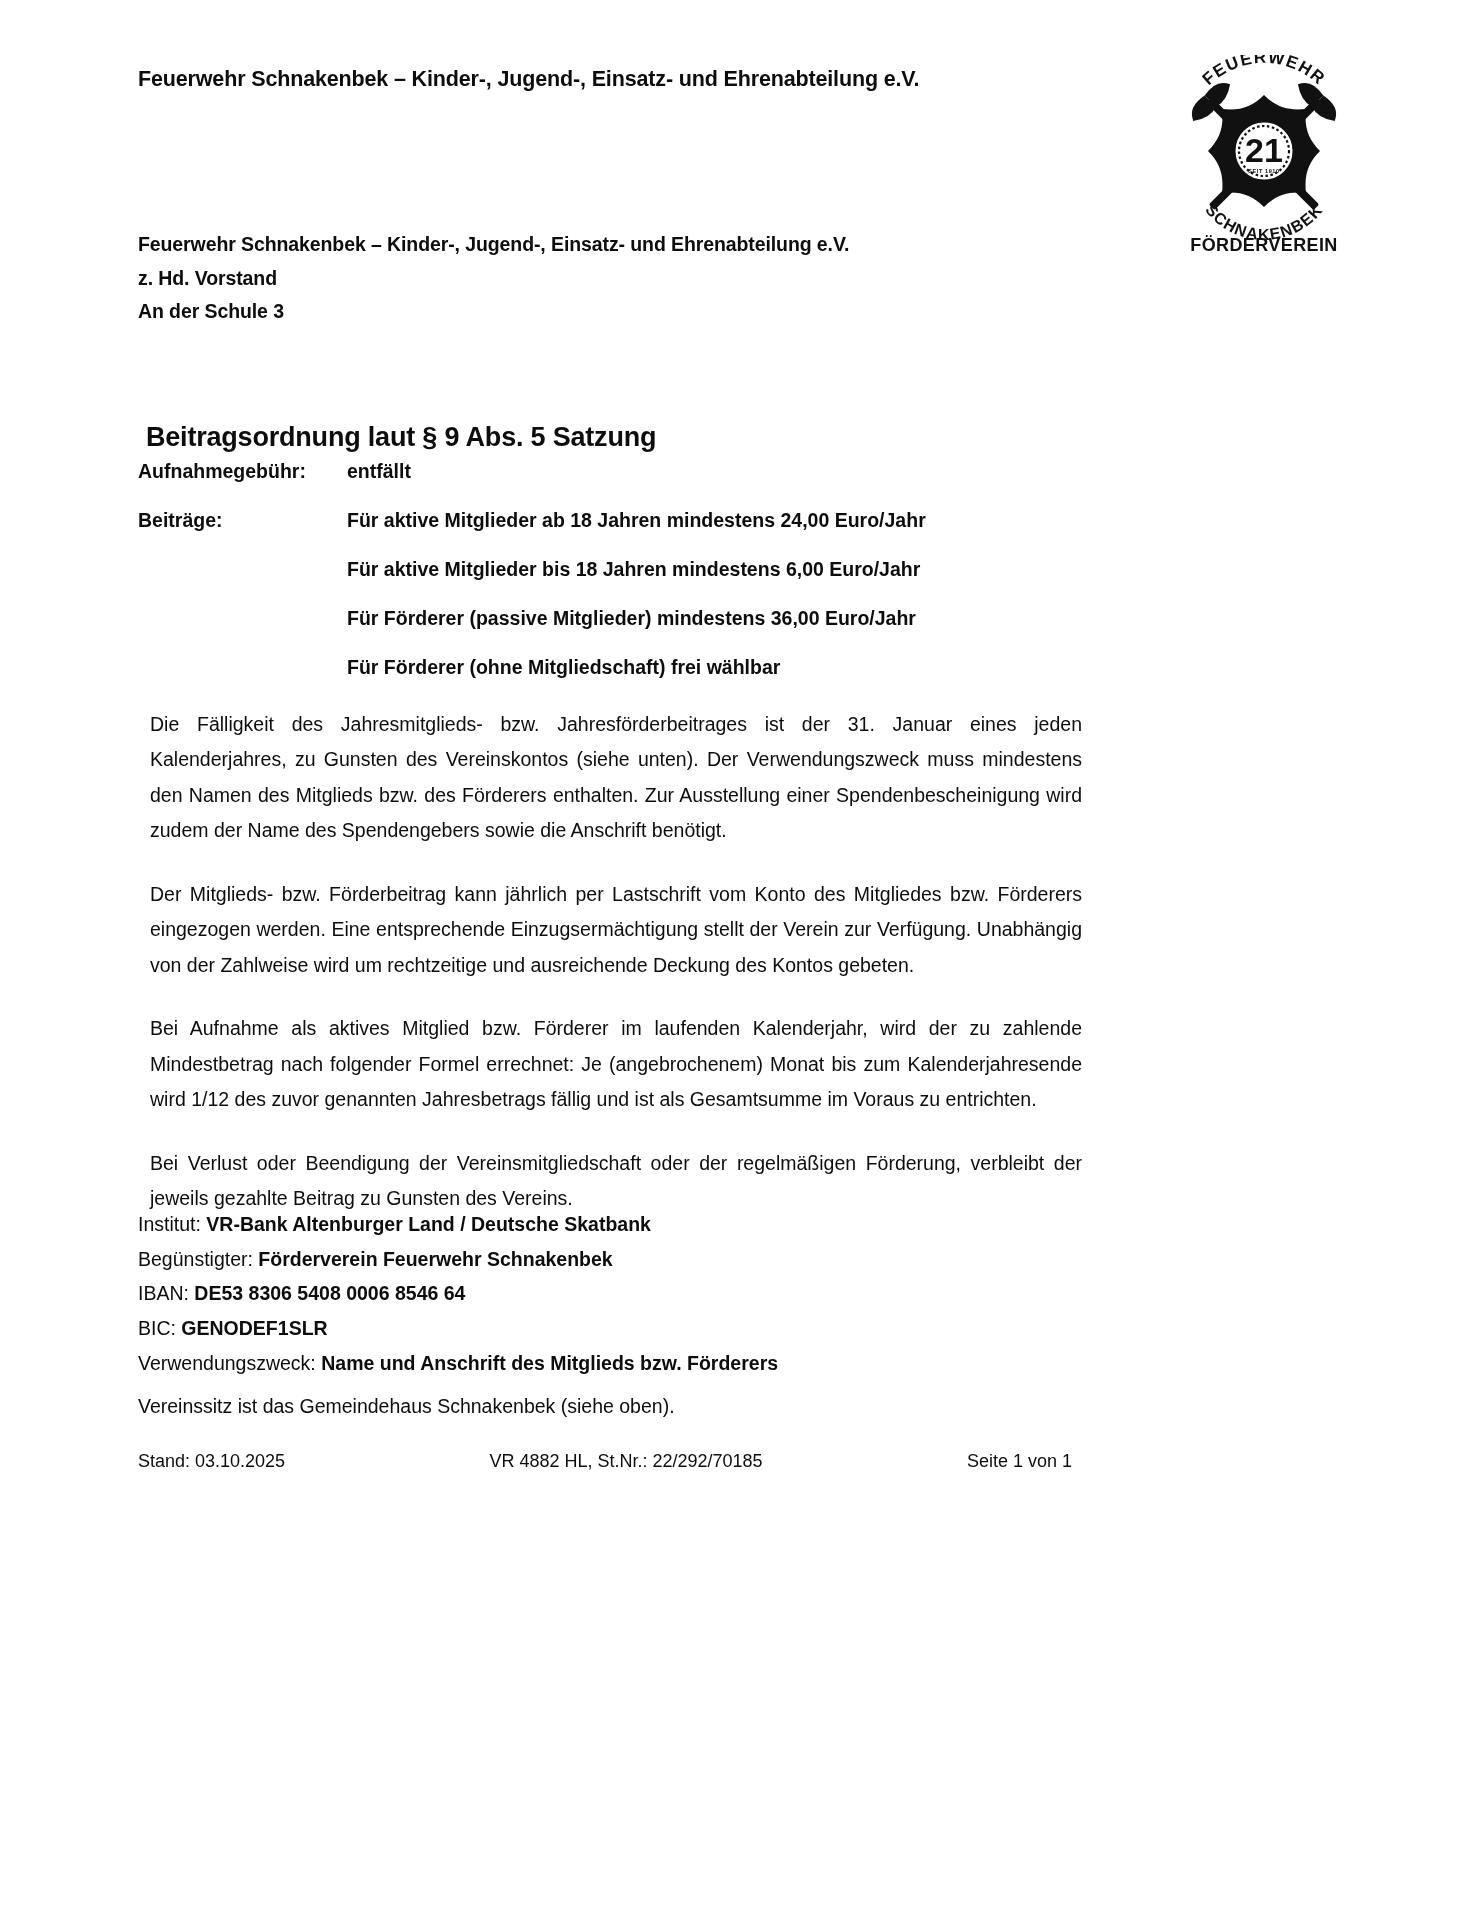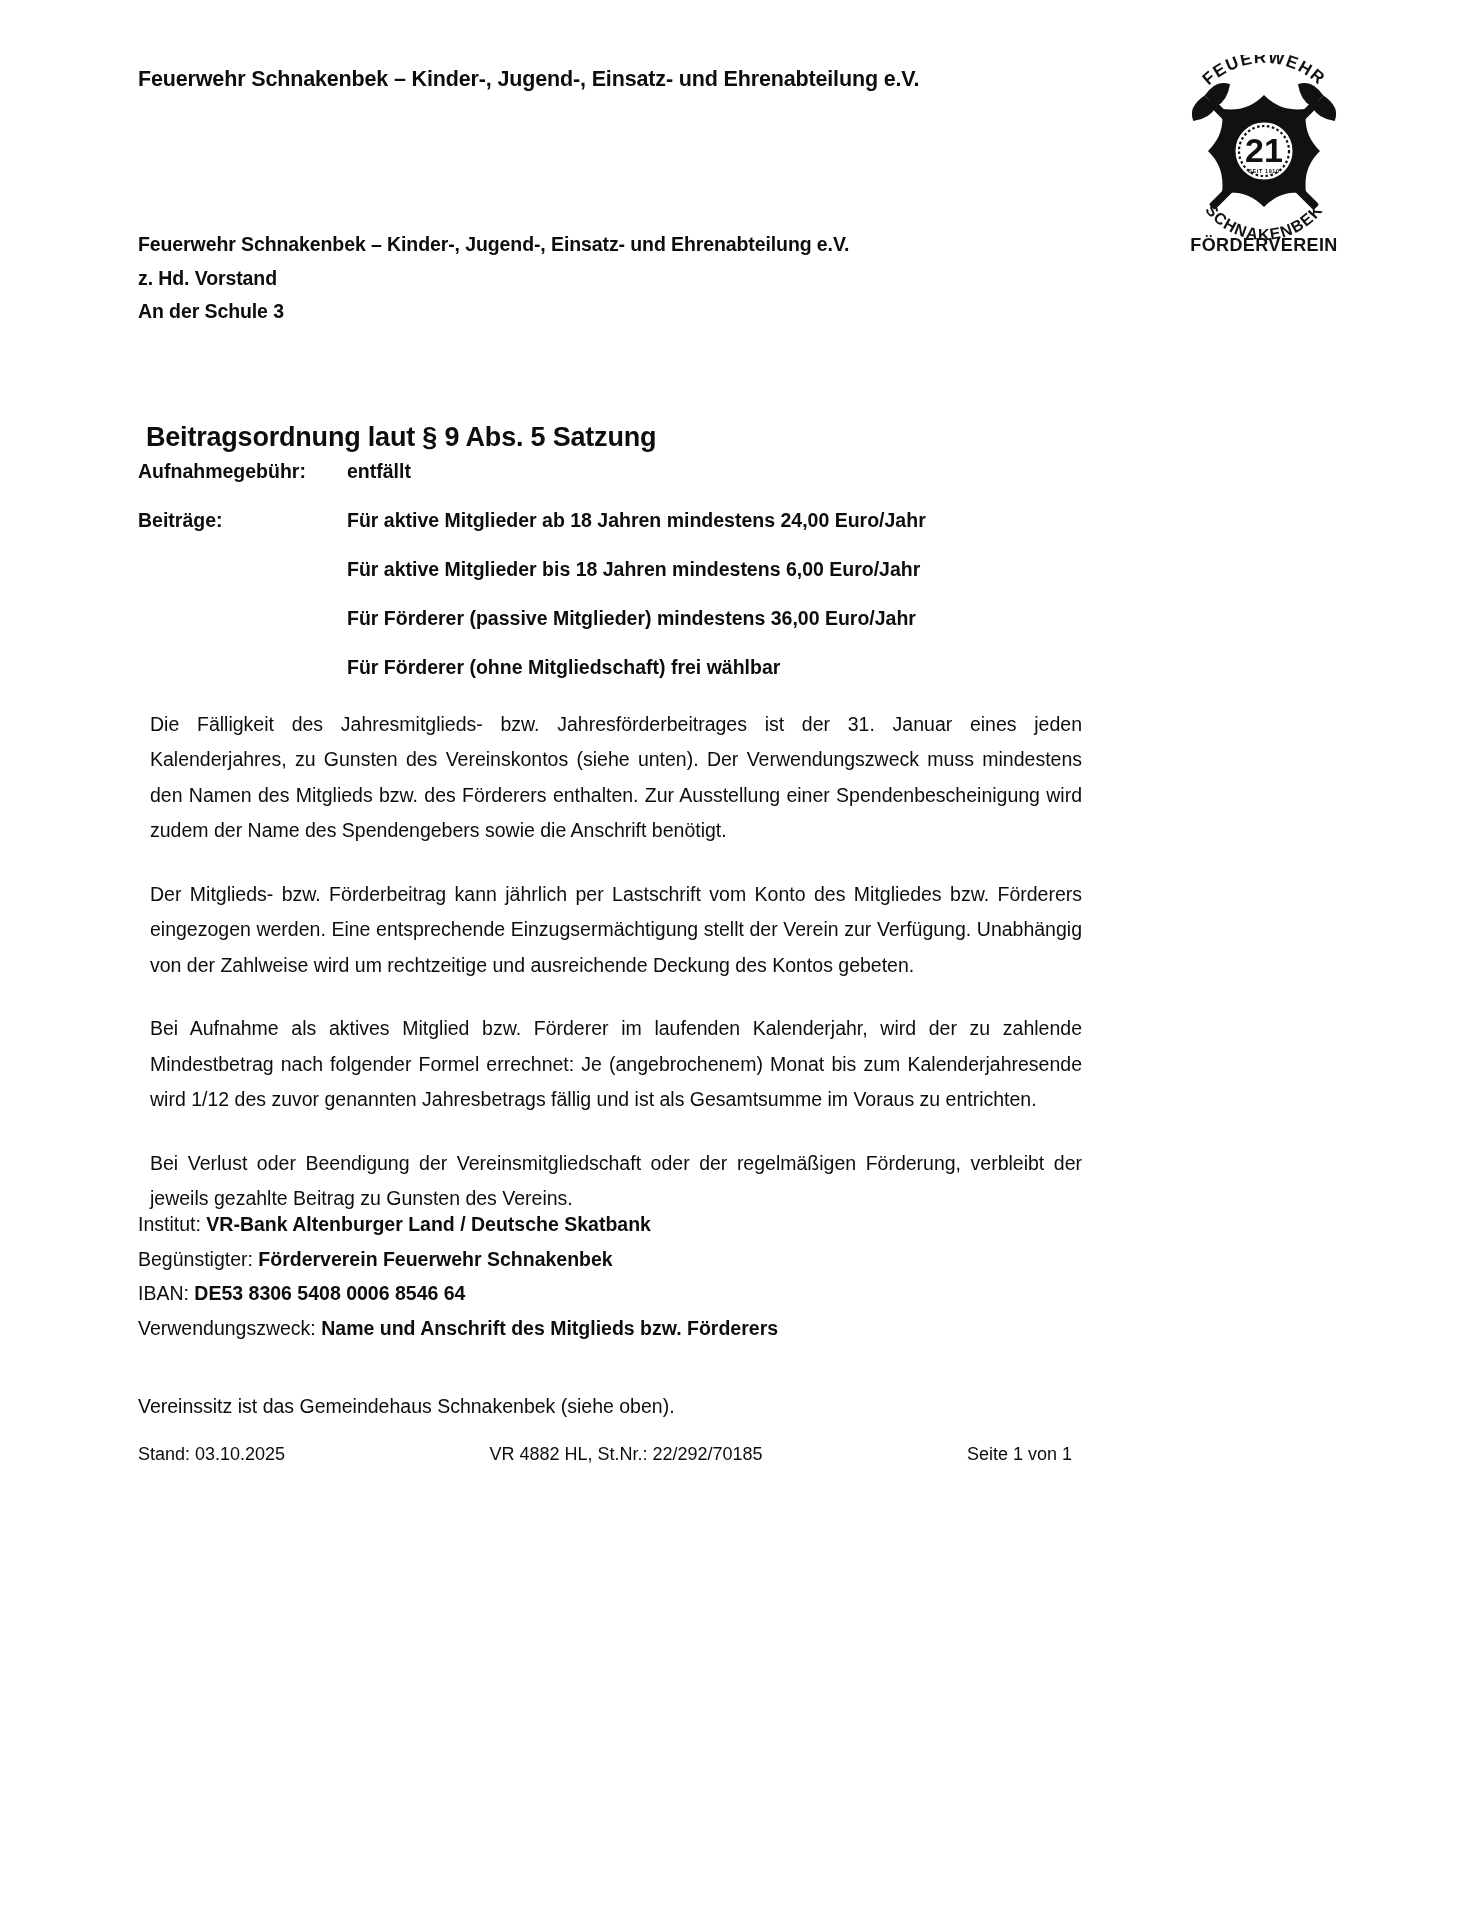--- a/index.html
+++ b/index.html
@@ -131,21 +131,21 @@
     left: 138px;
     top: 1444px;
     width: 934px;
     font-size: 18px;
     display: flex;
     justify-content: space-between;
     align-items: baseline;
   }
   .footer .f-left { text-align: left; }
   .footer .f-center { text-align: center; }
-  .footer .f-right { text-align: center; white-space: nowrap; }
+  .footer .f-right { text-align: center; white-space: nowrap; margin-top: 7px; }
 </style>
 </head>
 <body>
 
 <div class="page">
 
   <div class="letterhead">Feuerwehr Schnakenbek – Kinder-, Jugend-, Einsatz- und Ehrenabteilung e.V.</div>
 
   <div class="logo">
     <svg viewBox="0 0 200 200" xmlns="http://www.w3.org/2000/svg" aria-hidden="true">
@@ -243,20 +243,24 @@
     </div>
     <div>
       <span>Begünstigter:</span>
       <b>Förderverein Feuerwehr Schnakenbek</b>
     </div>
     <div>
       <span>IBAN:</span>
       <b>DE53 8306 5408 0006 8546 64</b>
     </div>
     <div>
+      <span>BIC:</span>
+      <b>GENODEF1SLR</b>
+    </div>
+    <div>
       <span>Verwendungszweck:</span>
       <b>Name und Anschrift des Mitglieds bzw. Förderers</b>
     </div>
   </div>
 
   <div class="seat">Vereinssitz ist das Gemeindehaus Schnakenbek (siehe oben).</div>
 
   <div class="footer">
     <div class="f-left">Stand: 03.10.2025</div>
     <div class="f-center">VR 4882 HL, St.Nr.: 22/292/70185</div>

